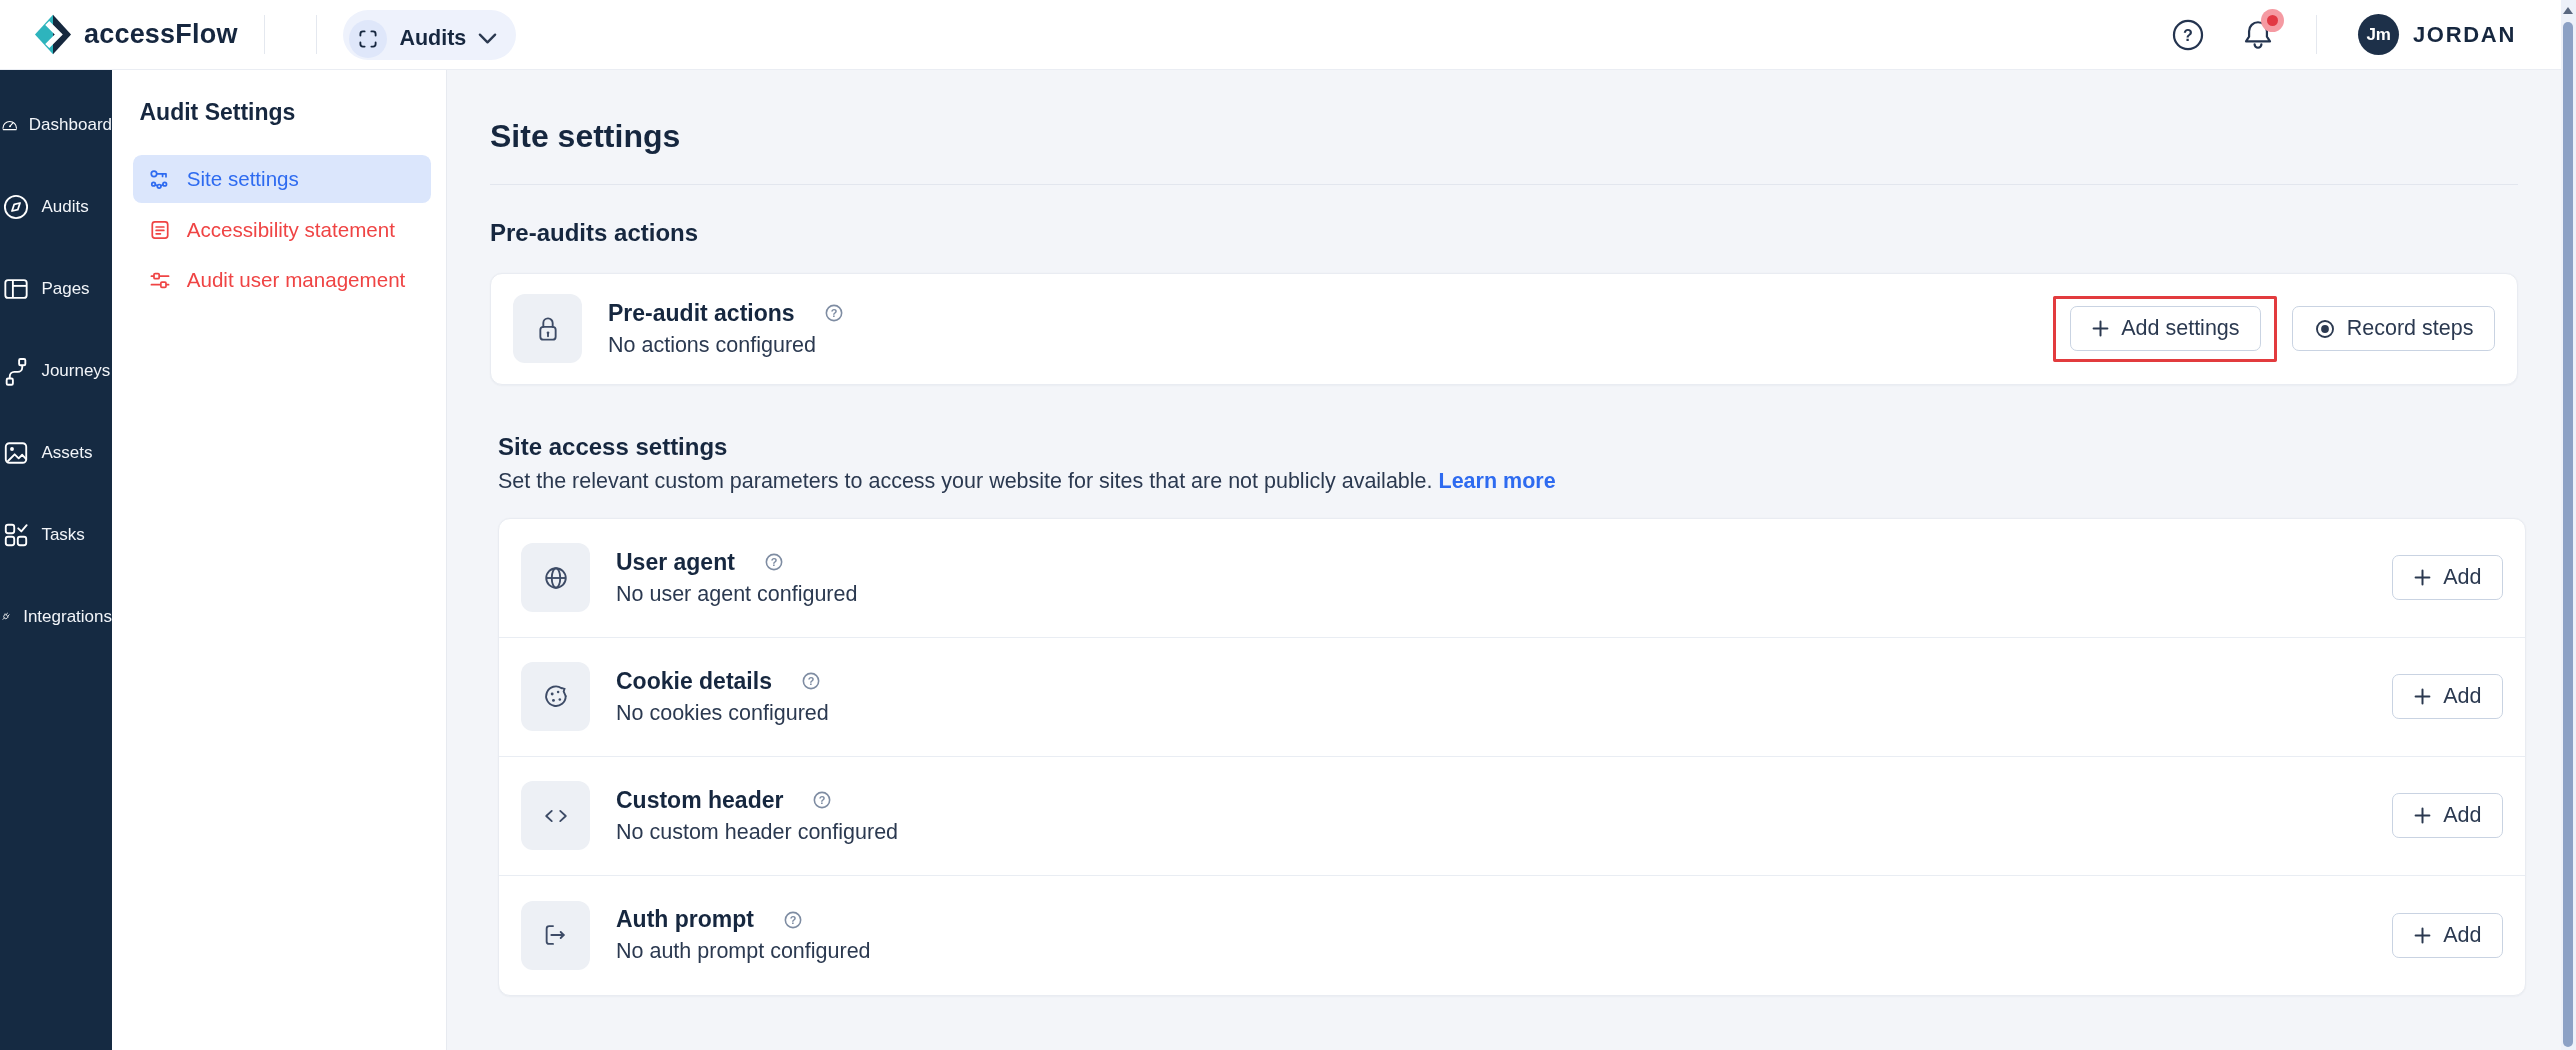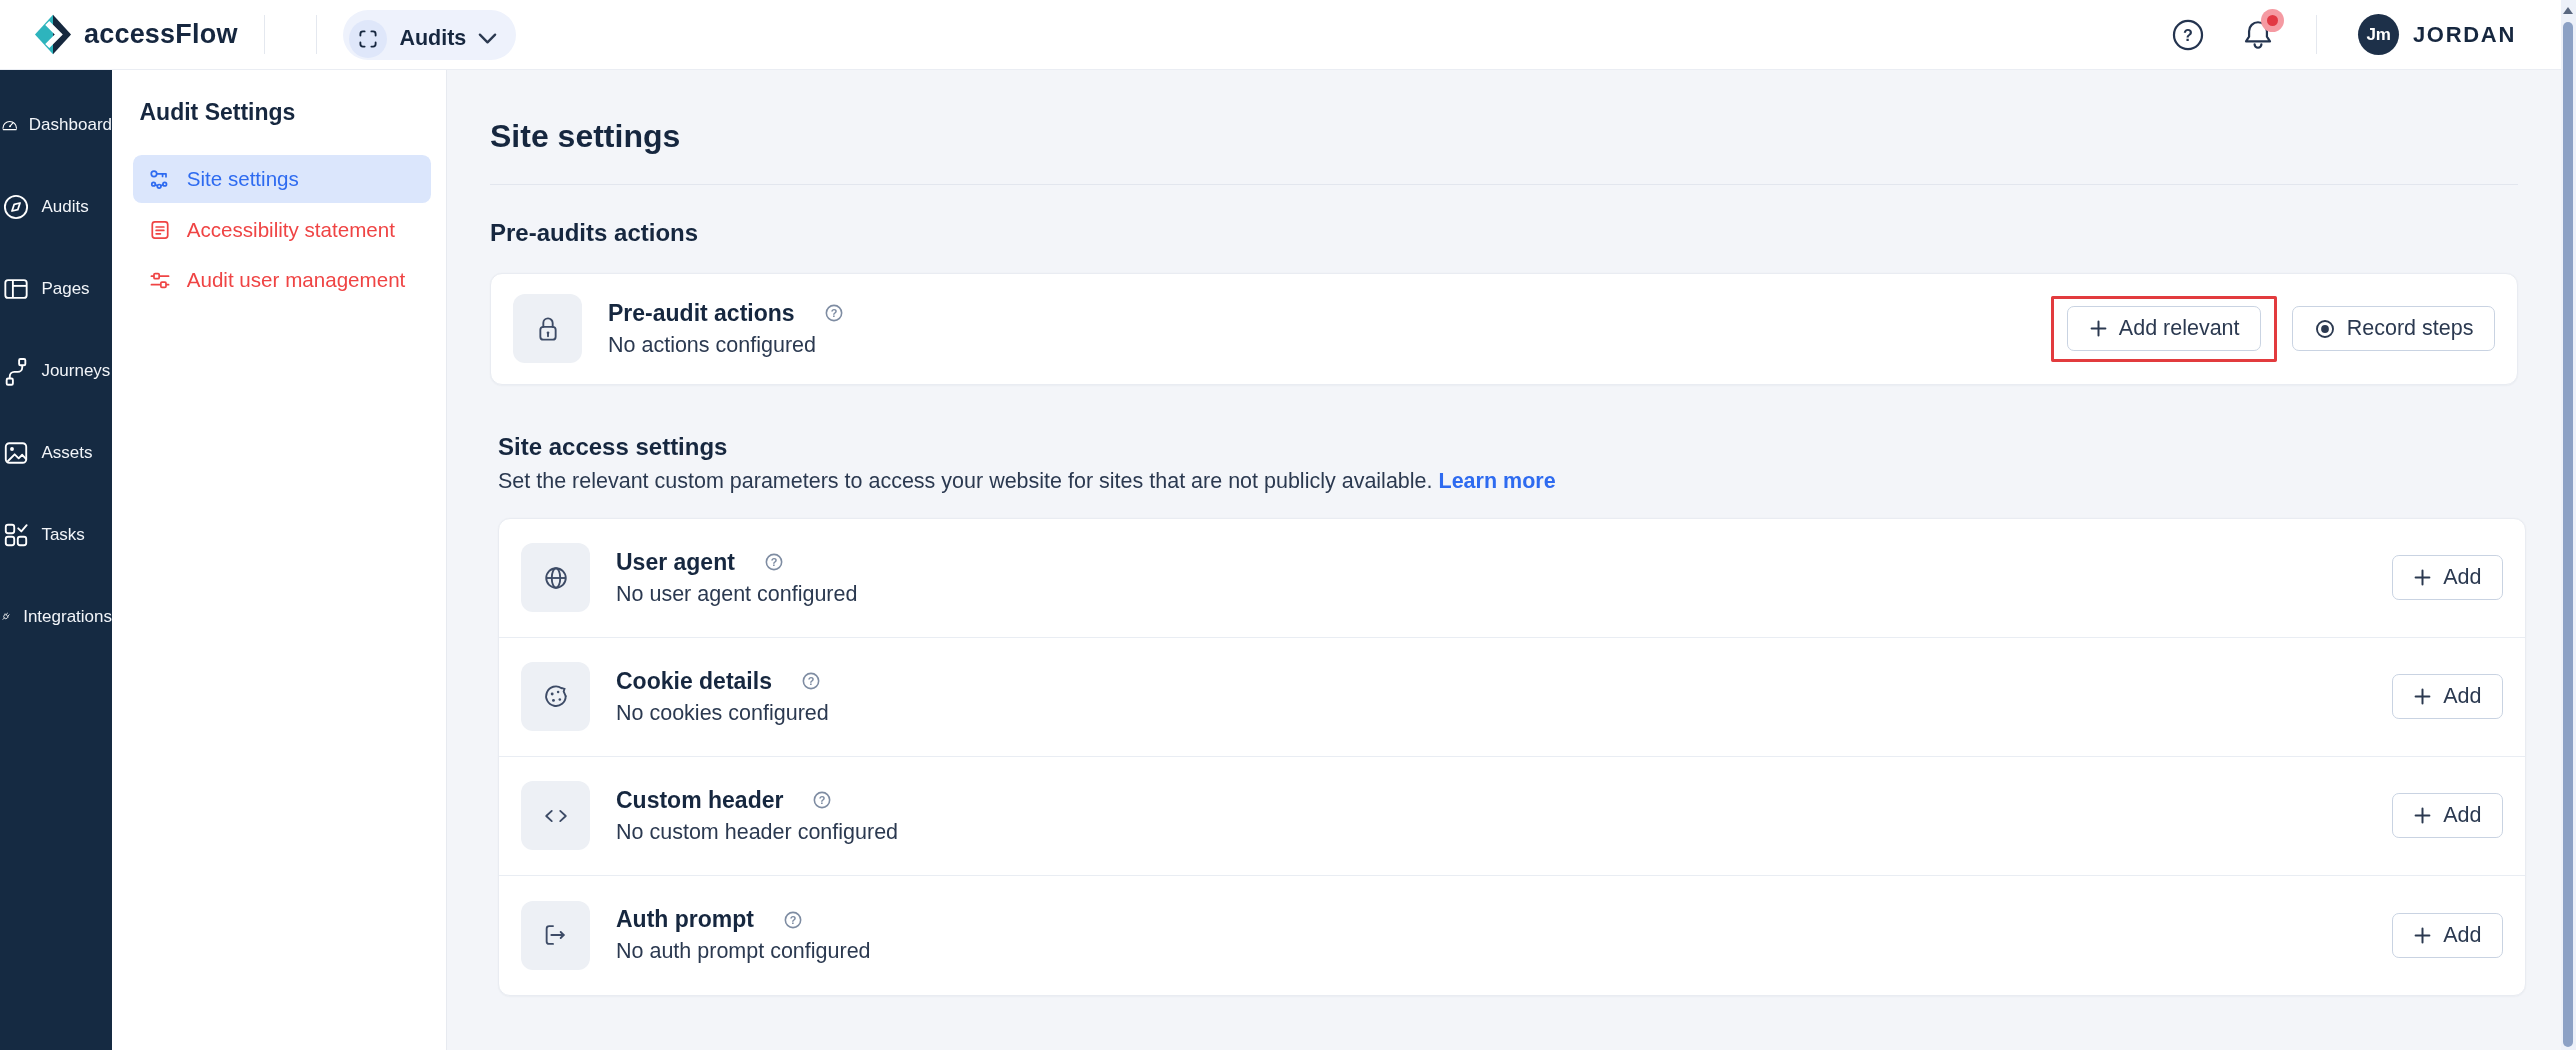--- a/index.html
+++ b/index.html
@@ -299,21 +299,21 @@
             </svg>
           </div>
           <div class="row-sub">No actions configured</div>
         </div>
         <div class="card-actions">
           <span class="hl-wrap">
             <button class="btn">
               <svg width="19" height="19" viewBox="0 0 22 22">
                 <path d="M11 3v16M3 11h16" fill="none" stroke="#2b3950" stroke-width="2.3" stroke-linecap="round"></path>
               </svg>
-              <span>Add relevant</span>
+              <span>Add settings</span>
             </button>
             <span class="hl-box"></span>
           </span>
           <button class="btn">
             <svg width="22" height="22" viewBox="0 0 26 26">
               <circle cx="13" cy="13" r="9.5" fill="none" stroke="#2b3950" stroke-width="2.2"></circle>
               <circle cx="13" cy="13" r="4.6" fill="#2b3950"></circle>
             </svg>
             <span>Record steps</span>
           </button>

